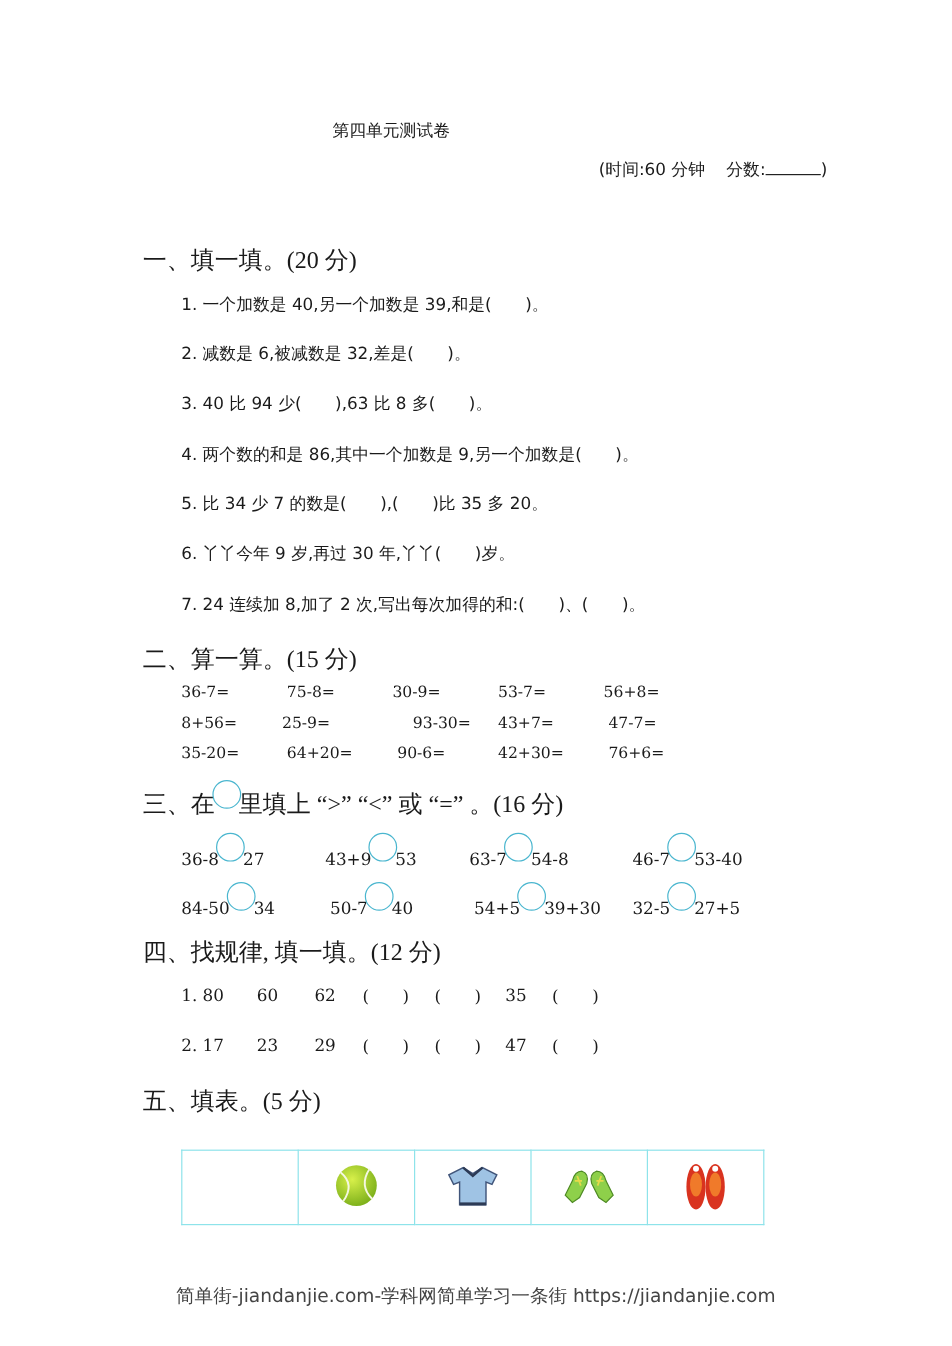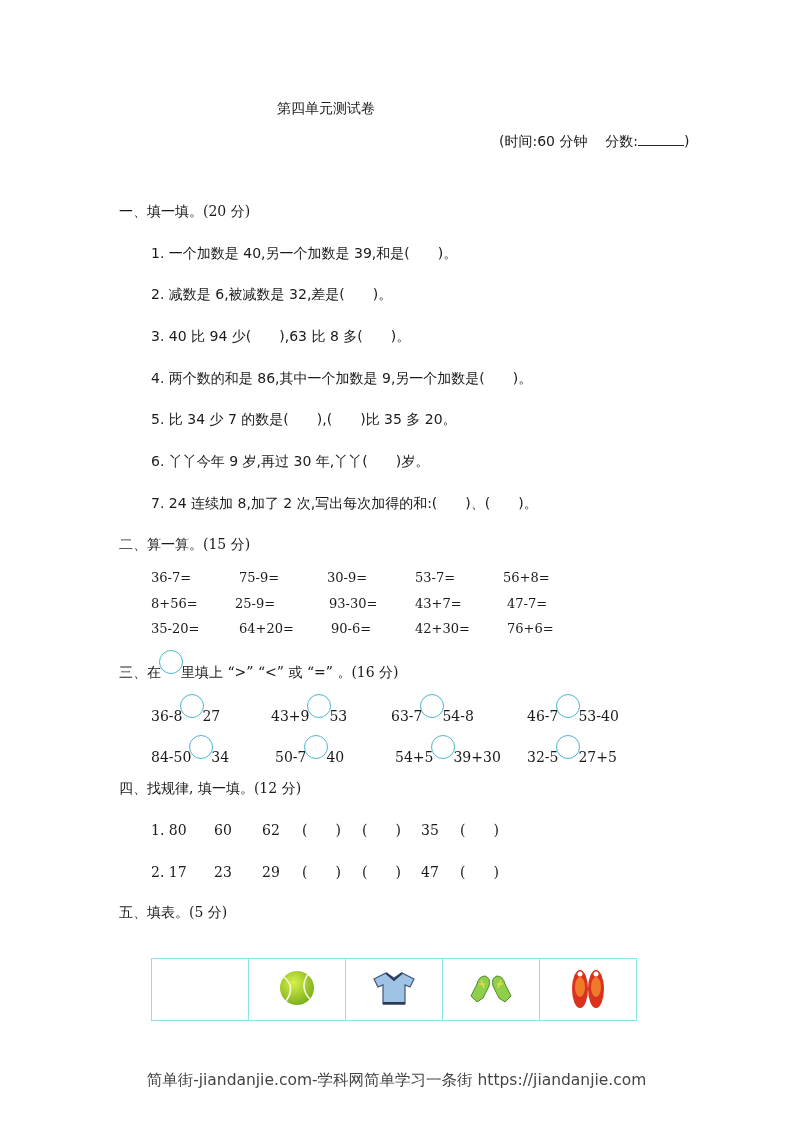--- a/index.html
+++ b/index.html
@@ -2,21 +2,21 @@
 <html><head>
   <meta charset="utf-8">
   <style>
     html, body { margin: 0; padding: 0; background: #ffffff; }
     body { width: 793px; height: 1122px; position: relative; overflow: hidden;
       font-family: "DejaVu Serif", "Liberation Serif", serif; color: #1a1a1a; }
     .abs { position: absolute; white-space: nowrap; }
     .title { left: 0; width: 652px; top: 100px; text-align: center; font-size: 14px; }
     .meta { left: 470px; top: 133px; font-size: 14px; font-family: "DejaVu Sans", sans-serif; margin-left: 29px; }
     .meta .blank { display: inline-block; width: 46px; border-bottom: 1px solid #222; height: 12px; vertical-align: baseline; }
-    .sec { left: 119px; font-size: 14px; }
+    .sec { left: 119px; font-size: 20px; font-family: Liberation Serif, serif; }
     .q { left: 151px; font-size: 14px; font-family: "DejaVu Sans", sans-serif; }
     .calc { font-size: 13px; }
     .cmp { font-size: 14px; }
     .circle { display: inline-block; width: 22px; height: 22px; border: 1.3px solid #4ab6cf; border-radius: 50%;
       vertical-align: -3px; margin: 0 -2px; position: relative; top: -6px; }
     .seq { font-size: 14px; }
     table.fill { position: absolute; left: 151px; top: 958px; border-collapse: collapse; }
     table.fill td { width: 96px; height: 61px; border: 1.5px solid #8ee3ea; text-align: center; vertical-align: middle; padding: 0; }
     .footer { left: 0; width: 793px; top: 1070px; text-align: center; font-size: 15.5px; color: #444;
       font-family: "DejaVu Sans", sans-serif; }
@@ -34,27 +34,27 @@
 <div class="abs q" style="top:286px">2. 减数是 6,被减数是 32,差是(　　)。</div>
 <div class="abs q" style="top:328px">3.  40 比 94 少(　　),63 比 8 多(　　)。</div>
 <div class="abs q" style="top:370px">4. 两个数的和是 86,其中一个加数是 9,另一个加数是(　　)。</div>
 <div class="abs q" style="top:411px">5. 比 34 少 7 的数是(　　),(　　)比 35 多 20。</div>
 <div class="abs q" style="top:453px">6. 丫丫今年 9 岁,再过 30 年,丫丫(　　)岁。</div>
 <div class="abs q" style="top:495px">7.  24 连续加 8,加了 2 次,写出每次加得的和:(　　)、(　　)。</div>
 
 <div class="abs sec" style="top:536px">二、算一算。(15 分)</div>
 <div>
   <span class="abs calc" style="left:151px;top:570px">36-7=</span>
-  <span class="abs calc" style="left:239px;top:570px">75-9=</span>
+  <span class="abs calc" style="left:239px;top:570px">75-8=</span>
   <span class="abs calc" style="left:327px;top:570px">30-9=</span>
   <span class="abs calc" style="left:415px;top:570px">53-7=</span>
   <span class="abs calc" style="left:503px;top:570px">56+8=</span>
   <span class="abs calc" style="left:151px;top:596px">8+56=</span>
   <span class="abs calc" style="left:235px;top:596px">25-9=</span>
-  <span class="abs calc" style="left:329px;top:596px">93-30=</span>
+  <span class="abs calc" style="left:344px;top:596px">93-30=</span>
   <span class="abs calc" style="left:415px;top:596px">43+7=</span>
   <span class="abs calc" style="left:507px;top:596px">47-7=</span>
   <span class="abs calc" style="left:151px;top:621px">35-20=</span>
   <span class="abs calc" style="left:239px;top:621px">64+20=</span>
   <span class="abs calc" style="left:331px;top:621px">90-6=</span>
   <span class="abs calc" style="left:415px;top:621px">42+30=</span>
   <span class="abs calc" style="left:507px;top:621px">76+6=</span>
 </div>
 
 <div class="abs sec" style="top:656px">

